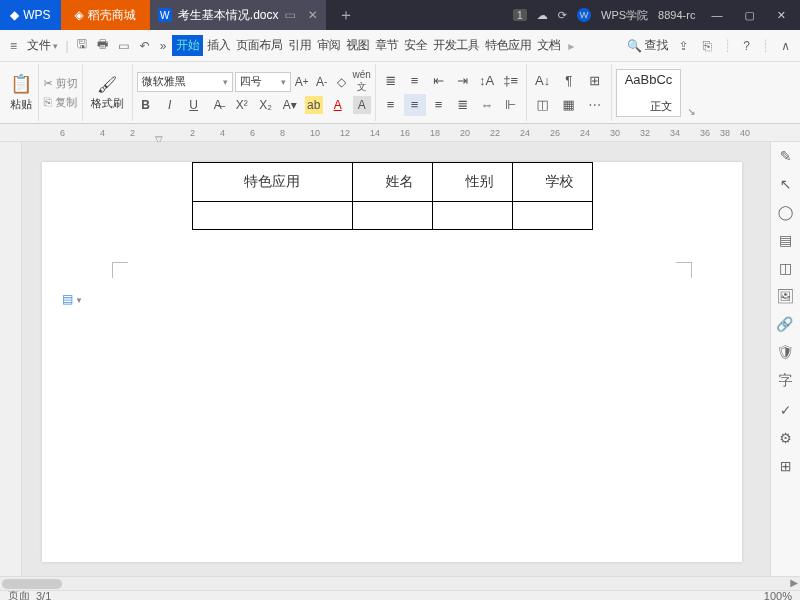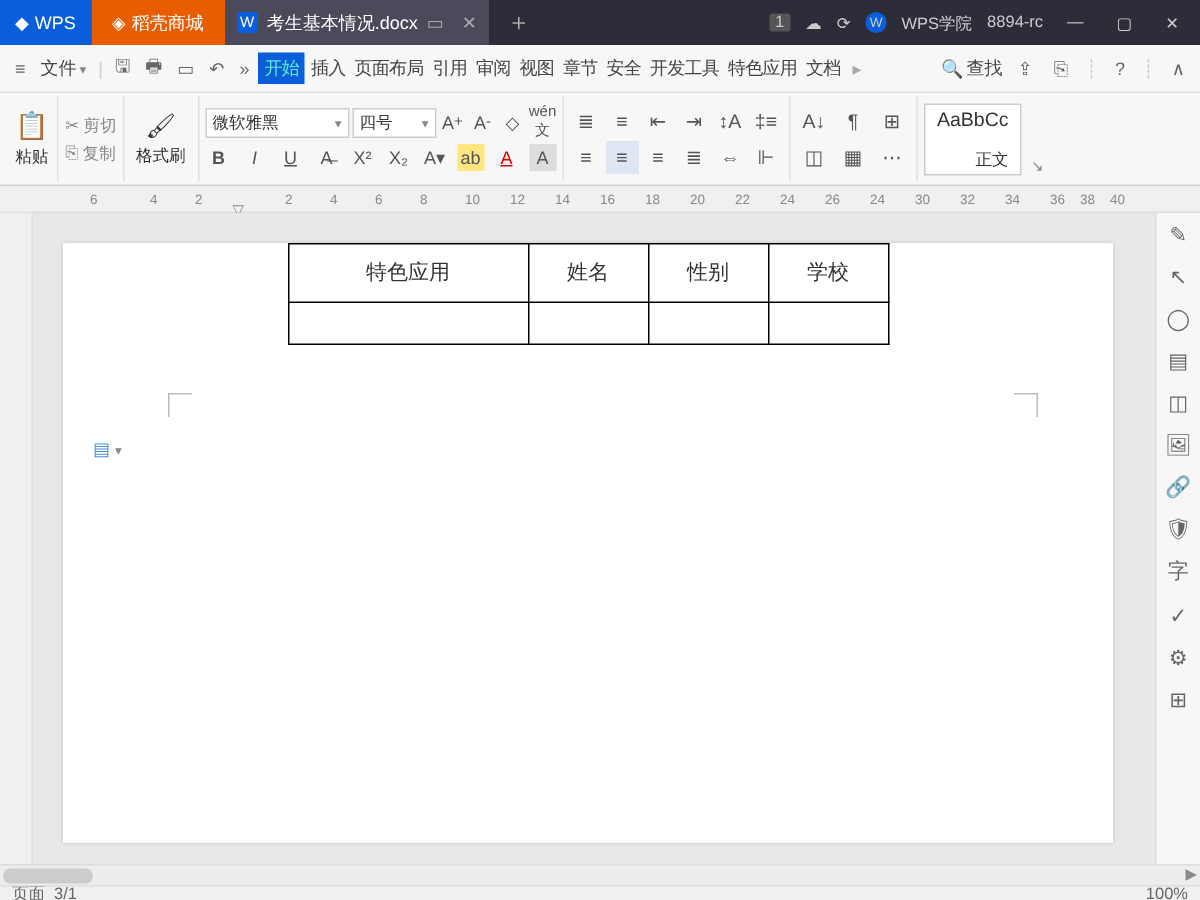--- a/index.html
+++ b/index.html
@@ -62,21 +62,21 @@
 .doc-area { flex: 1; overflow: auto; position: relative; }
 .page { background: #fff; margin: 20px 0 0 20px; width: 700px; height: 400px; position: relative; box-shadow: 0 0 3px rgba(0,0,0,0.15); }
 .page-corner { position: absolute; width: 16px; height: 16px; border: 1px solid #bbb; }
 .pc-tl { top: 100px; left: 70px; border-right: none; border-bottom: none; }
 .pc-tr { top: 100px; right: 50px; border-left: none; border-bottom: none; }
 .doc-indicator { position: absolute; top: 130px; left: 20px; color: #4a90d9; font-size: 12px; }
 .page-title { text-align: center; font-size: 20px; font-weight: bold; margin-top: 130px; }
 .doc-table { margin: 14px auto 0; border-collapse: collapse; }
 .doc-table td { border: 1px solid #000; padding: 10px 18px; font-size: 14px; text-align: center; }
 .doc-table td.c0 { width: 160px; }
-.doc-table td.cn { width: 80px; }
+.doc-table td.cn { width: 80px; text-align: right; }
 .doc-table tr.empty td { height: 28px; }
 
 
 .right-tools { width: 30px; background: #f7f7f7; border-left: 1px solid #ddd; display: flex; flex-direction: column; align-items: center; padding-top: 6px; gap: 12px; color: #666; font-size: 14px; }
 
 
 .hscroll { height: 14px; background: #ededed; border-top: 1px solid #ddd; position: relative; }
 .hscroll .thumb { position: absolute; left: 2px; top: 2px; height: 10px; width: 60px; background: #ccc; border-radius: 5px; }
 .hscroll .arrow-r { position: absolute; right: 2px; top: 0; color: #888; font-size: 10px; }
 

